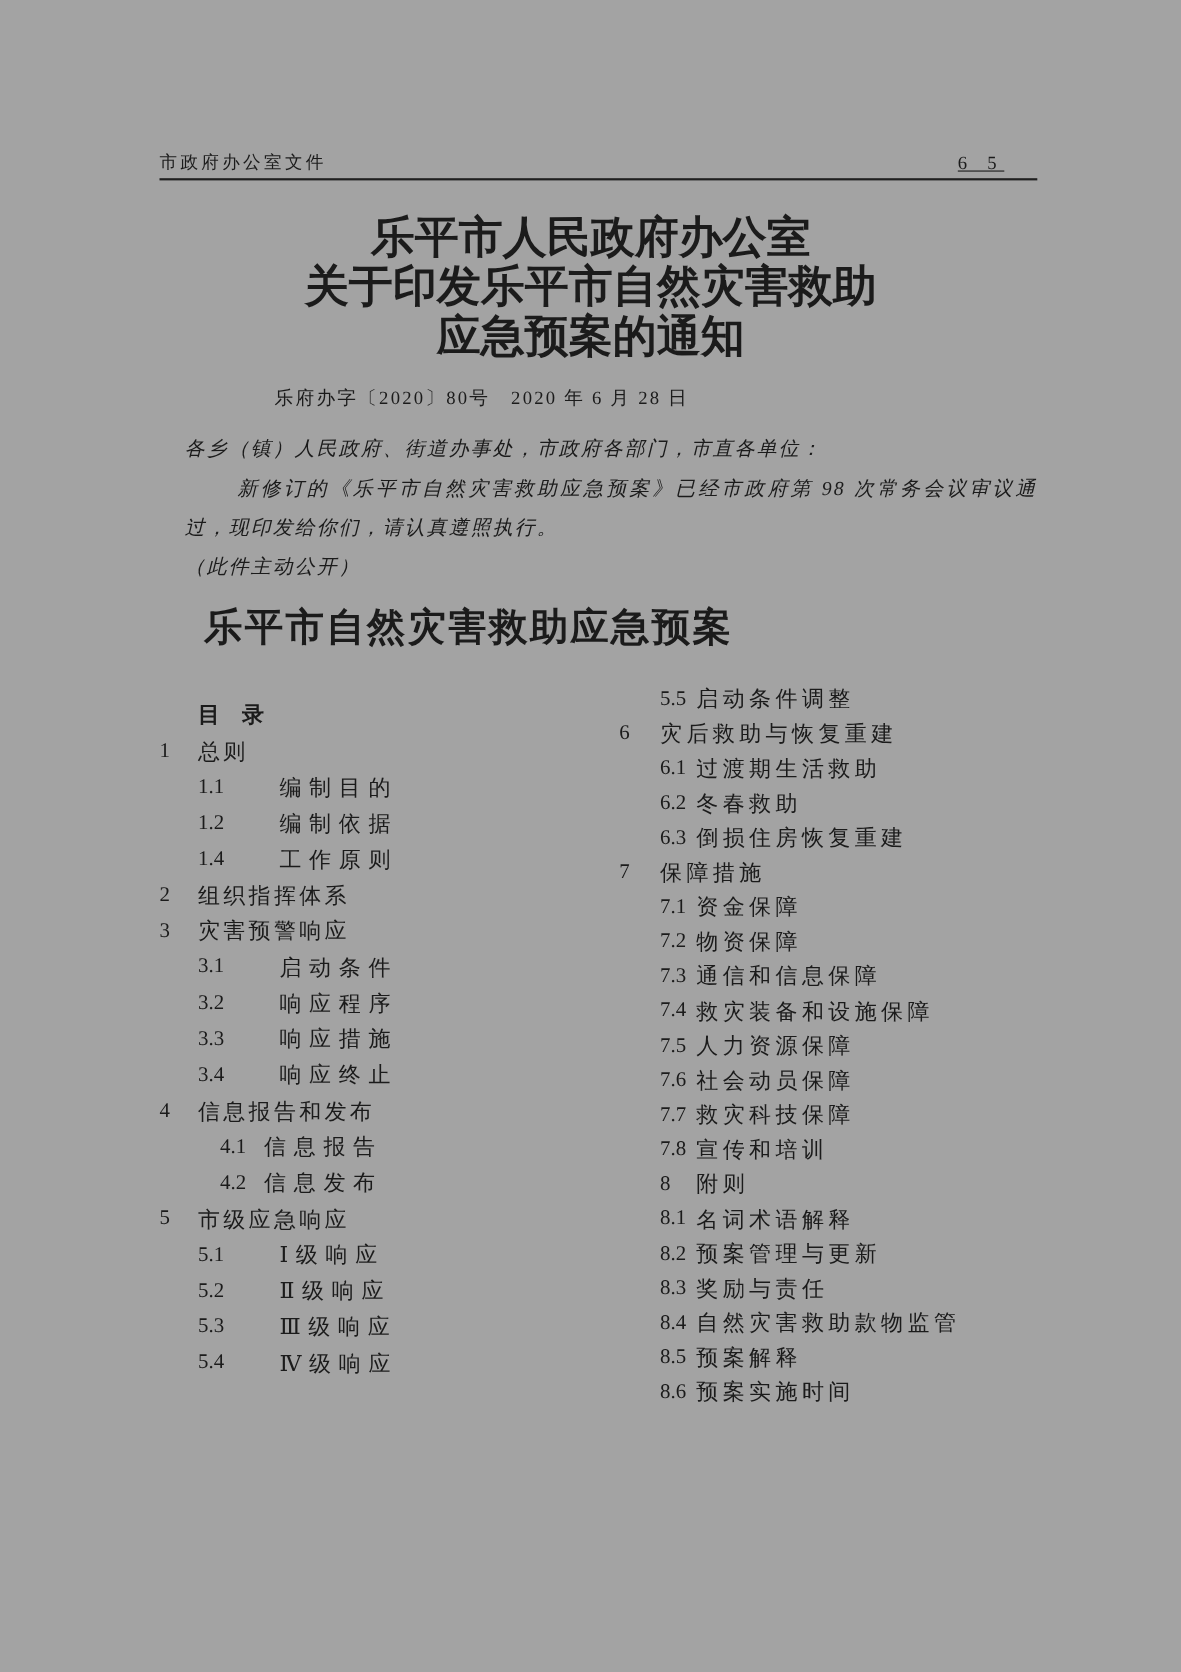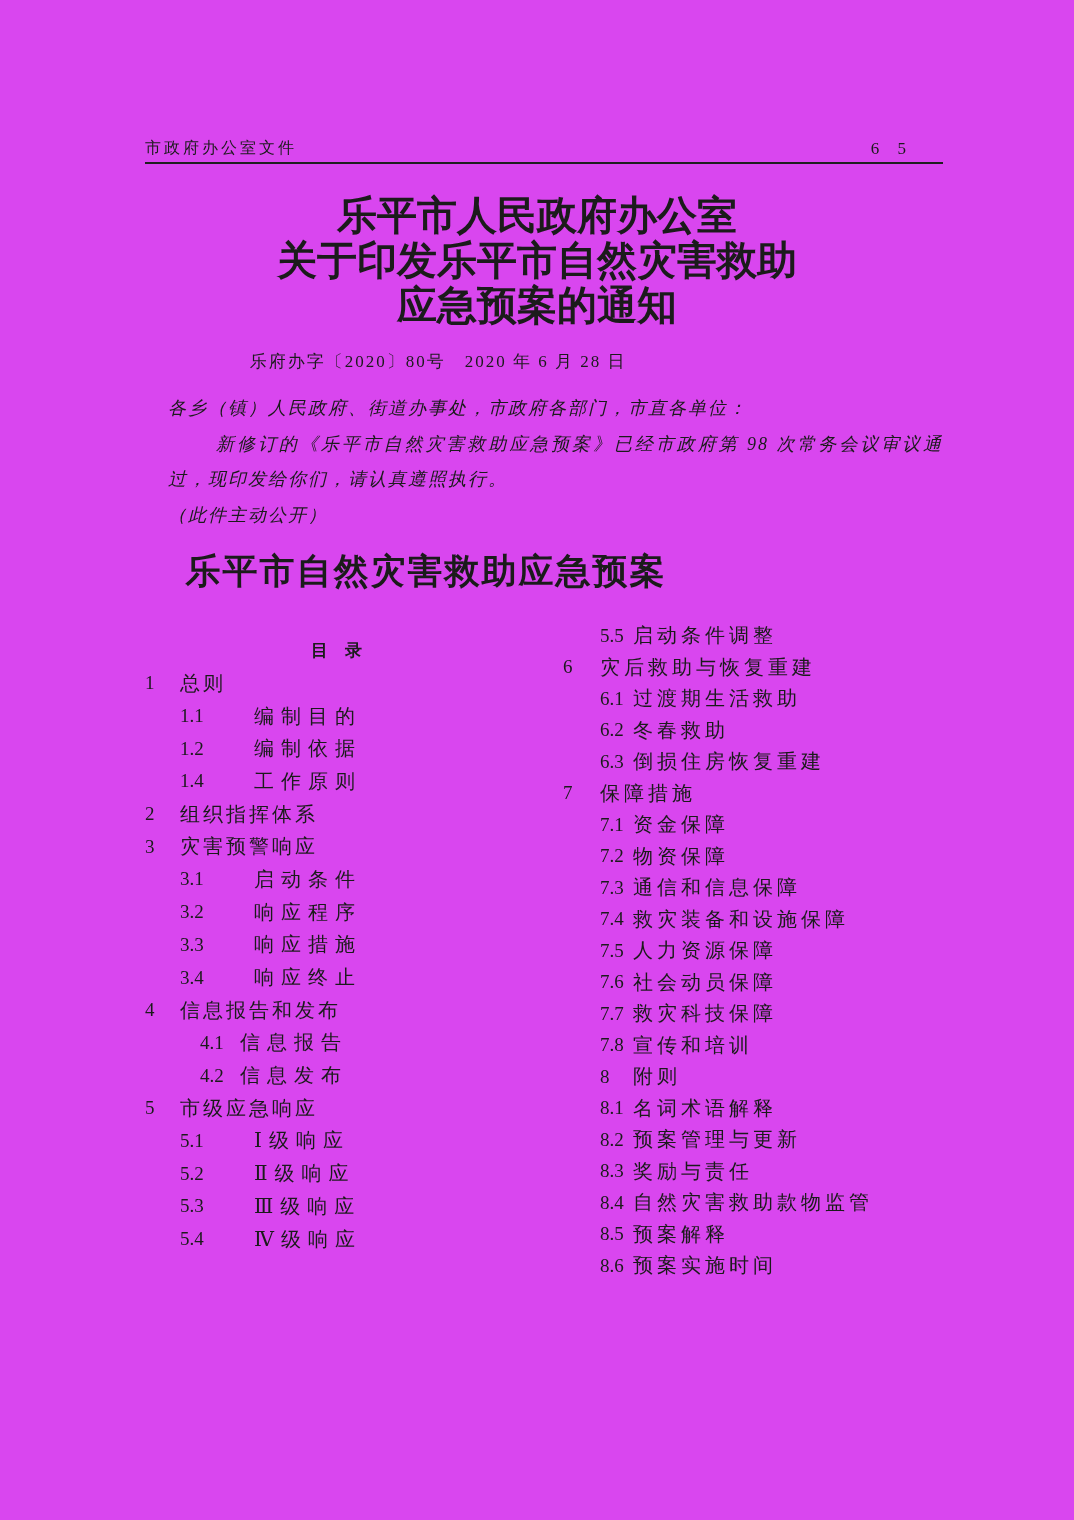--- a/index.html
+++ b/index.html
@@ -1,20 +1,20 @@
 <!DOCTYPE html>
 <html><head>
 <meta charset="utf-8">
 <style>
   html, body { margin: 0; padding: 0; background: #ffffff; }
   .page {
     position: relative;
     width: 1074px;
     height: 1520px;
-    background: #d946ef;
+    background: #a3a3a3;
     color: #1b1b1b;
     font-family: "Liberation Serif", "DejaVu Serif", serif;
     overflow: hidden;
   }
 
   
   .header {
     position: absolute;
     left: 145px;
     top: 138px;
@@ -26,20 +26,21 @@
     padding-bottom: 3px;
   }
   .header .doc-type {
     font-size: 16px;
     letter-spacing: 3px;
   }
   .header .page-no {
     font-size: 17px;
     letter-spacing: 7px;
     padding-right: 30px;
+    text-decoration: underline;
   }
 
   
   .title-block {
     position: absolute;
     left: 0;
     top: 193px;
     width: 1074px;
     text-align: center;
     font-weight: bold;
@@ -93,22 +94,21 @@
   .toc-col { position: absolute; }
   .toc-left  { left: 145px; top: 634px; }
   .toc-right { left: 563px; top: 620px; }
 
   .toc-heading {
     height: 33px;
     line-height: 33px;
     padding-left: 35px;
     font-family: "Liberation Sans", "DejaVu Sans", sans-serif;
     font-weight: bold;
-    font-size: 17px;
-    text-align: right;
+    font-size: 20px;
   }
 
   .toc-row {
     display: flex;
     align-items: center;
     font-size: 20px;
     white-space: nowrap;
   }
   .toc-left  .toc-row { height: 32.7px; }
   .toc-right .toc-row { height: 31.5px; align-items: center; }

